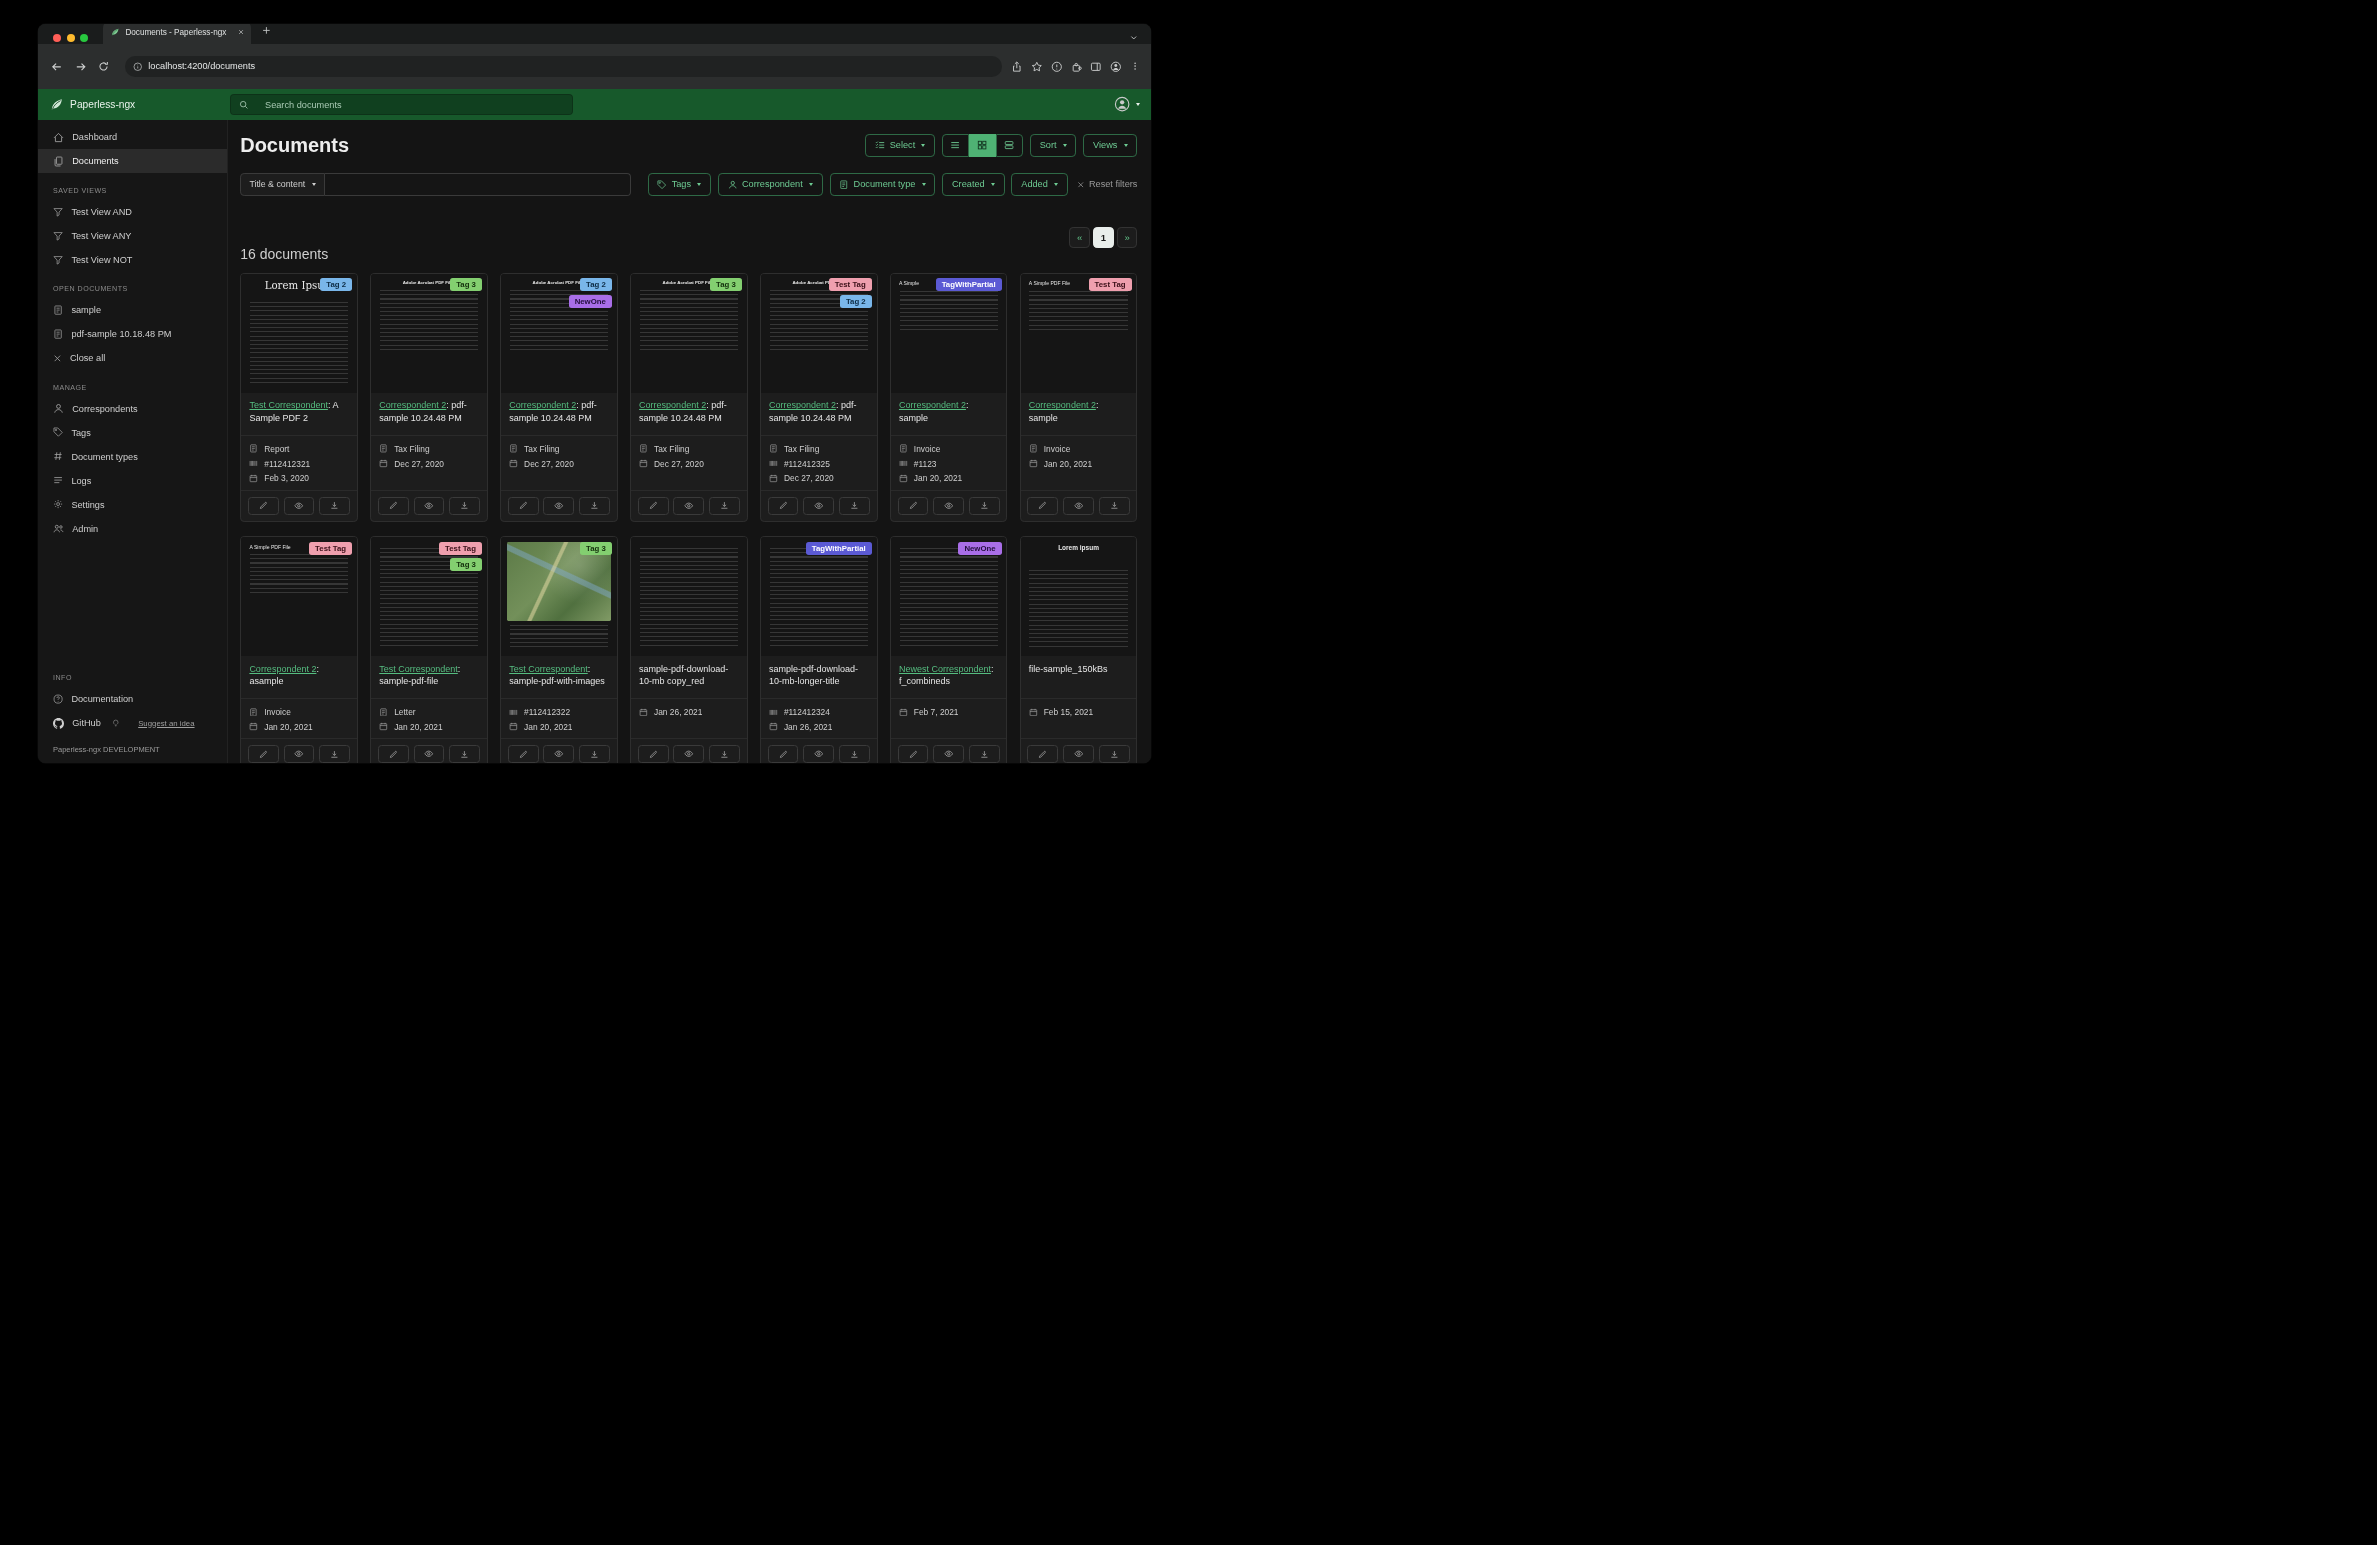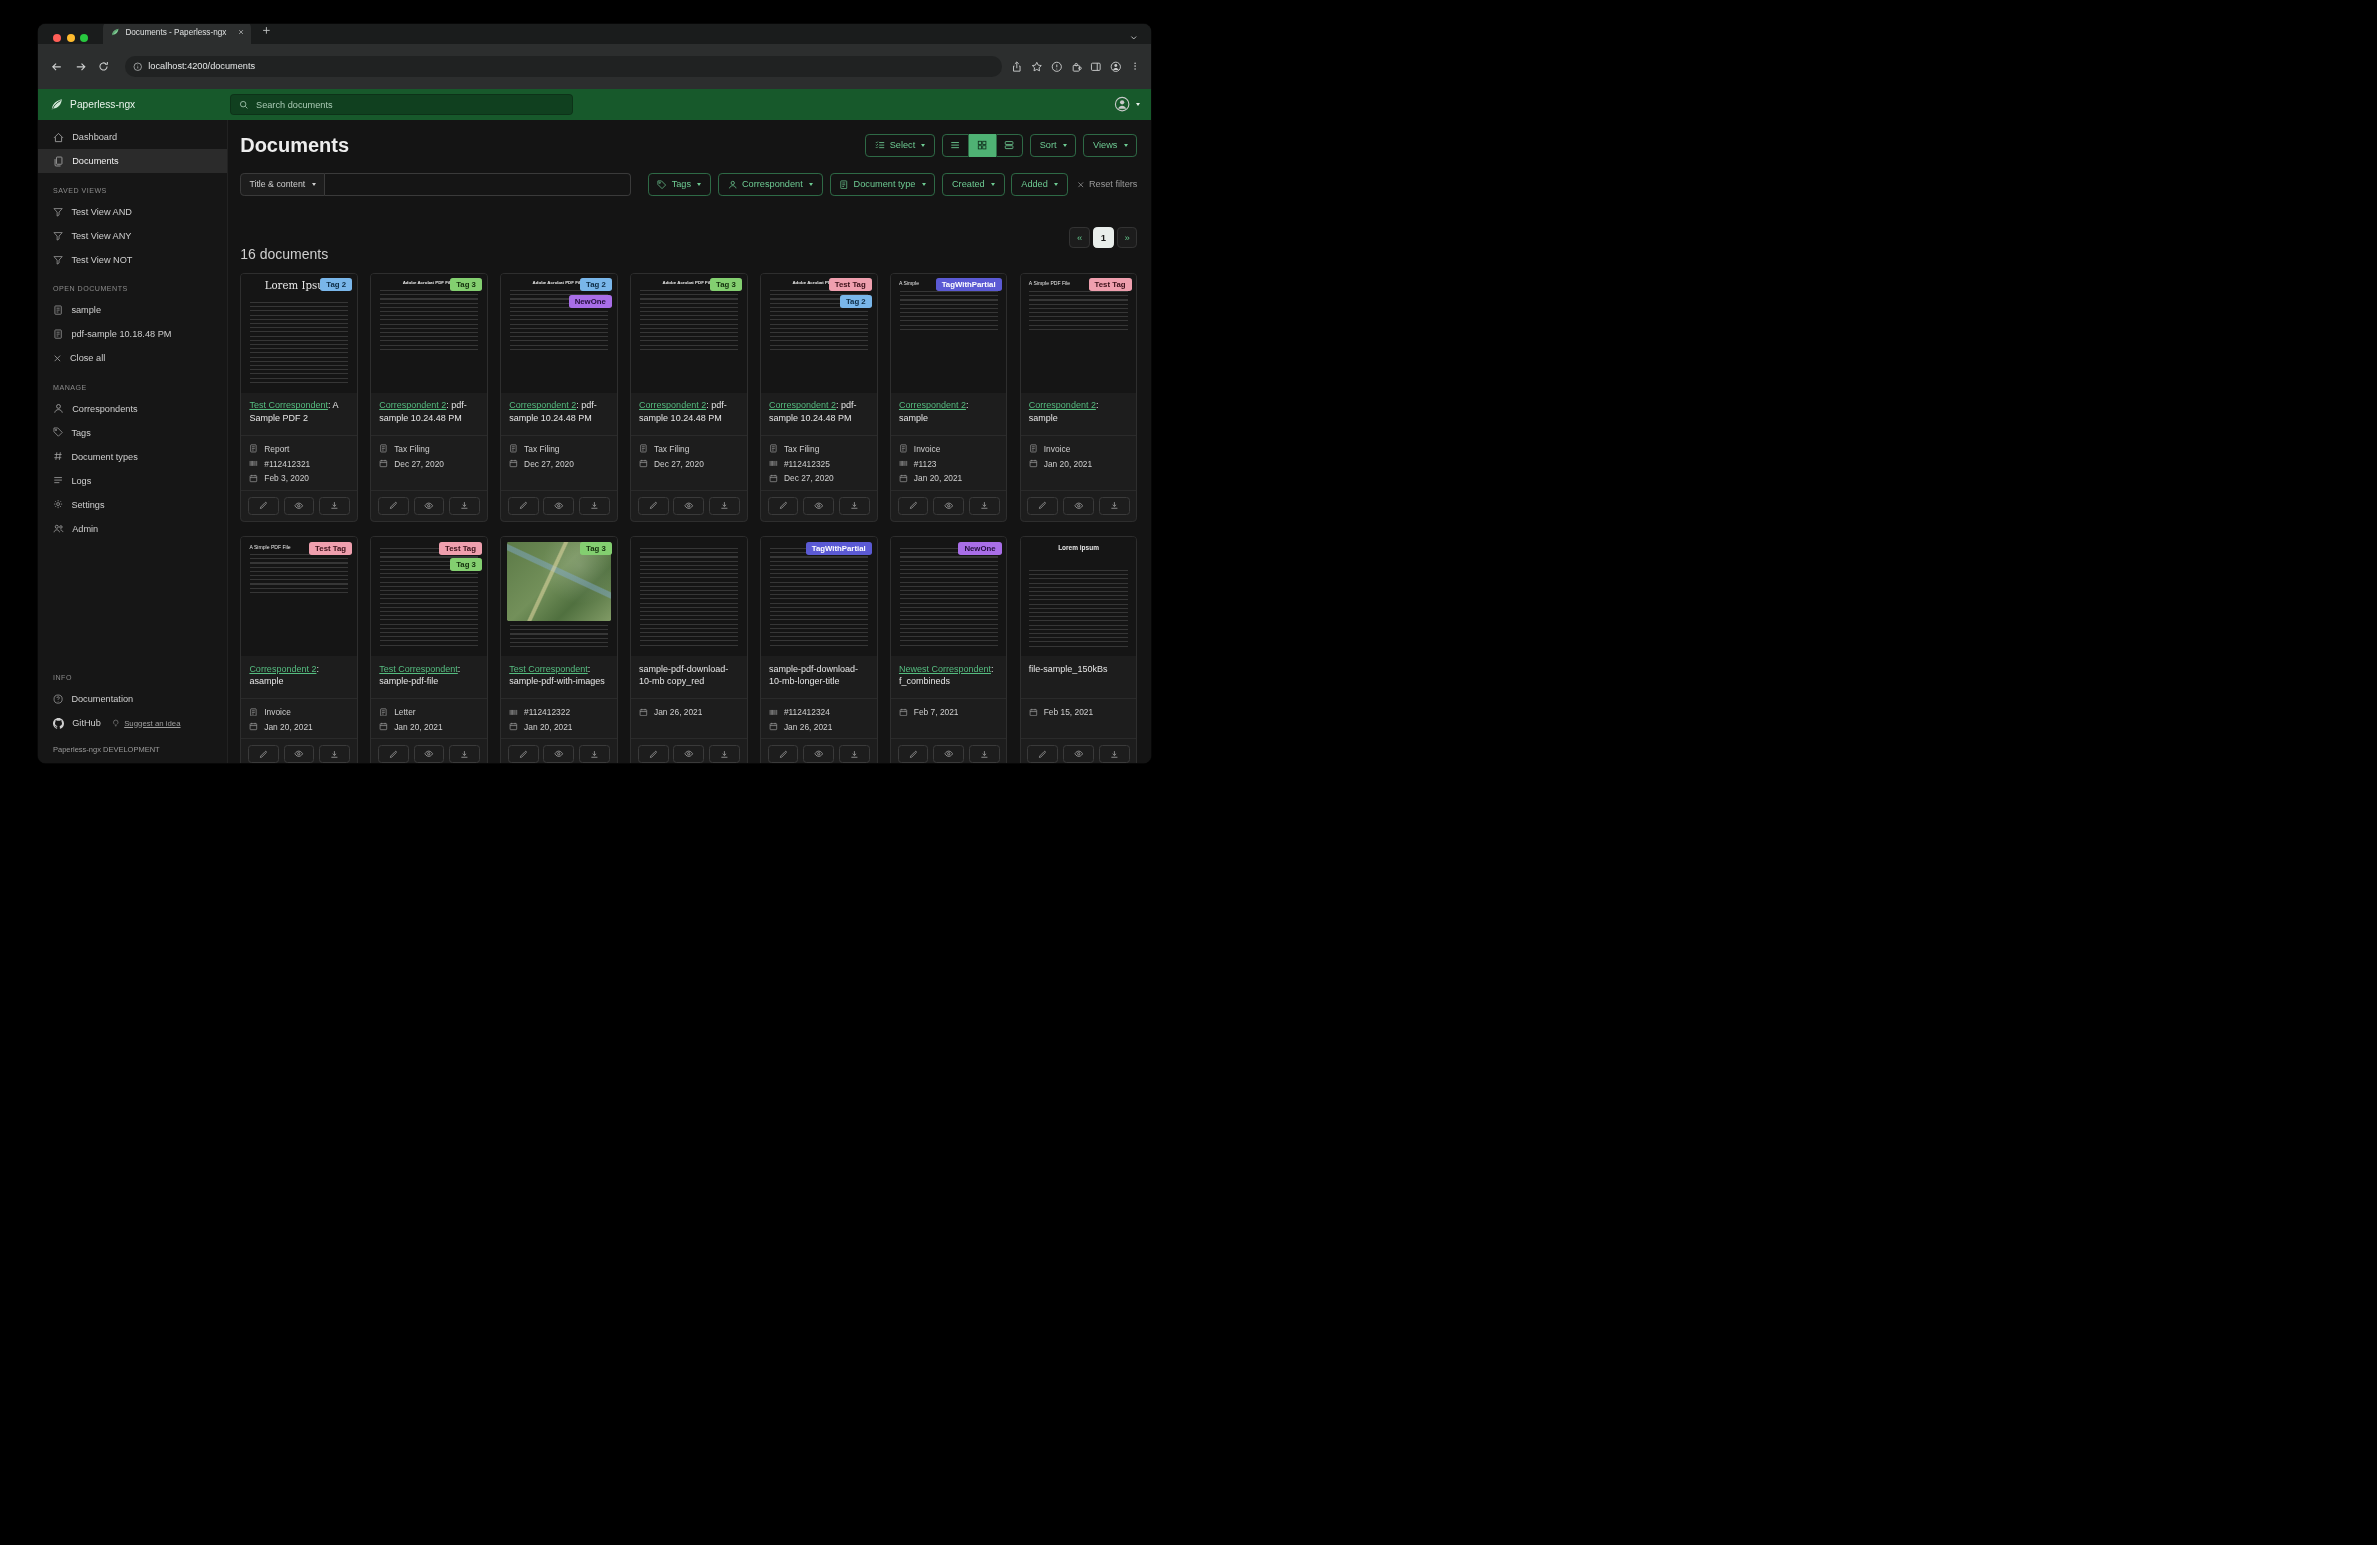--- a/index.html
+++ b/index.html
@@ -25,35 +25,35 @@
   .omnibox{flex:1;height:20.4px;margin:0 8.2px;background:#202222;border-radius:10.2px;display:flex;align-items:center;padding:0 8.2px;gap:6.1px;cursor:text;}
   .omnibox .url{color:#e6e8e8;font-size:9.2px;}
   .tb-right{display:flex;align-items:center;gap:8.2px;color:#c9cbcb;padding-right:2.7px;}
   .tb-ic{cursor:pointer;display:inline-flex;}
 
   
   .app{flex:1;display:flex;flex-direction:column;min-height:0;background:#141414;}
   .appbar{height:31px;background:#17592b;display:flex;align-items:center;flex:none;padding:0 11px;}
   .brand{display:flex;align-items:center;gap:6.1px;width:181px;flex:none;cursor:pointer;}
   .brand-name{color:#e9f3ec;font-size:10.2px;}
-  .searchbox{width:343px;height:21px;background:rgba(0,0,0,.28);border:0.7px solid rgba(0,0,0,.22);border-radius:4.1px;display:flex;align-items:center;gap:8px;padding:0 7.5px;}
+  .searchbox{width:343px;height:21px;background:rgba(0,0,0,.28);border:0.7px solid rgba(0,0,0,.22);border-radius:4.1px;display:flex;align-items:center;gap:17px;padding:0 7.5px;}
   .searchbox svg{color:#a9c9b4;}
   .searchbox input{flex:1;background:transparent;border:none;outline:none;color:#dfece3;font-size:9.2px;font-family:inherit;}
   .searchbox input::placeholder{color:#a9c9b4;}
   .appbar-right{margin-left:auto;display:flex;align-items:center;gap:4.1px;color:#eaf2ec;cursor:pointer;}
 
   
   .bodywrap{flex:1;display:flex;min-height:0;}
   .sidebar{width:190px;background:#161616;border-right:0.7px solid #222;display:flex;flex-direction:column;padding-top:5.4px;overflow:hidden;flex:none;}
   .snav-item{display:flex;align-items:center;gap:8.2px;height:24px;padding:0 15px;color:#cfcfcf;font-size:9.2px;cursor:pointer;white-space:nowrap;}
   .snav-item svg{color:#9f9f9f;flex:none;}
   .snav-item.active{background:#2b2b2b;color:#f0f0f0;}
   .section-title{padding:13.6px 15px 4.8px;color:#8b8b8b;font-size:7.1px;letter-spacing:0.5px;}
   .gh-row{display:flex;align-items:center;gap:8.2px;height:24px;padding:0 15px;color:#cfcfcf;font-size:9.2px;}
-  .suggest{display:flex;align-items:center;gap:5px;color:#9f9f9f;font-size:7.8px;text-decoration:underline;cursor:pointer;margin-left:2.7px;}
+  .suggest{display:flex;align-items:center;gap:19px;color:#9f9f9f;font-size:7.8px;text-decoration:underline;cursor:pointer;margin-left:2.7px;}
   .suggest svg{color:#9f9f9f;}
   .info-wrap{margin-top:auto;}
   .sfooter{padding:9.5px 15px 9.5px;color:#9b9b9b;font-size:7.5px;}
 
   .main{flex:1;padding:0 13.6px 0 12.2px;overflow:hidden;display:flex;flex-direction:column;min-width:0;}
   .page-head{display:flex;align-items:center;margin-top:13.6px;}
   .page-head h1{font-size:20px;font-weight:600;color:#ededed;}
   .controls{margin-left:auto;display:flex;align-items:center;gap:6.8px;}
   .gbtn{height:23px;display:inline-flex;align-items:center;gap:4.8px;padding:0 8.8px;border-radius:4.1px;border:0.7px solid #2e6a46;background:transparent;color:#6ecb93;font-size:9.2px;cursor:pointer;font-family:inherit;white-space:nowrap;}
   .caret{width:0;height:0;border-left:2.7px solid transparent;border-right:2.7px solid transparent;border-top:3.1px solid currentColor;margin-left:1.4px;}

